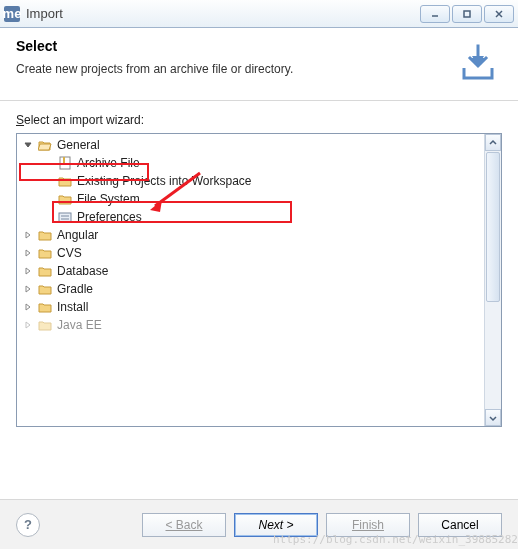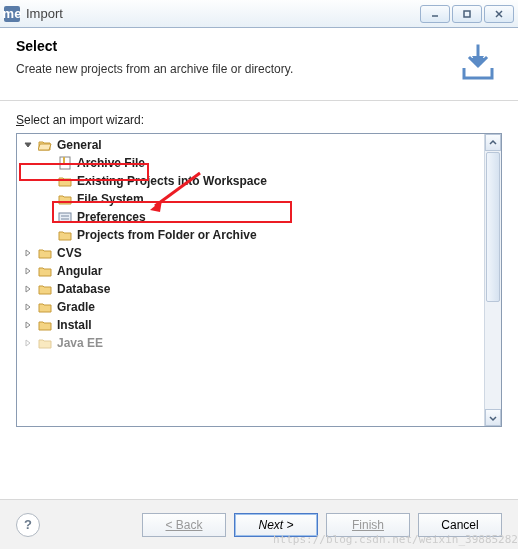--- a/index.html
+++ b/index.html
@@ -17,21 +17,21 @@
 .header h2 { font-size: 14px; font-weight: bold; color: #000000; margin-bottom: 8px; }
 .header .desc { font-size: 12px; color: #333; }
 .header .big-icon { width: 48px; height: 48px; margin-left: 10px; }
 
 .body-area { padding: 12px 16px 8px 16px; }
 .label-row { margin-bottom: 4px; color: #222; }
 .label-row .mnem { text-decoration: underline; }
 .filter-input { width: 100%; height: 22px; border: 1px solid #8a9bb2; padding: 2px 5px; font-size: 12px; color: #888; outline: none; }
 
 .tree-wrap { margin-top: 6px; border: 1px solid #8a9bb2; height: 294px; display: flex; background: #fff; }
-.tree-scroll { flex: 1; overflow: hidden; padding: 2px 0; font-weight: bold; }
+.tree-scroll { flex: 1; overflow: hidden; padding: 2px 0; }
 .scrollbar { width: 17px; background: #eef2f7; border-left: 1px solid #cfd8e3; position: relative; }
 .scroll-arrow { height: 17px; background: linear-gradient(#f8fbfe, #dfe8f3); border: 1px solid #b8c6d8; margin: 0; display: flex; align-items: center; justify-content: center; }
 .scroll-arrow svg { stroke: #4a607a; stroke-width: 1.5; fill: none; }
 .scroll-thumb { position: absolute; top: 18px; left: 1px; right: 1px; height: 150px; background: linear-gradient(90deg, #f0f5fb, #d6e2f0); border: 1px solid #b8c6d8; border-radius: 2px; }
 
 .tree-node { display: flex; align-items: center; height: 18px; padding-left: 6px; cursor: pointer; white-space: nowrap; }
 .tree-node .twisty { width: 10px; height: 10px; margin-right: 4px; display: flex; align-items: center; justify-content: center; }
 .tree-node .twisty svg { stroke: #5a5a5a; fill: #5a5a5a; }
 .tree-node .icon { width: 16px; height: 16px; margin-right: 4px; display: flex; align-items: center; justify-content: center; }
 .tree-node .lbl { color: #222; font-size: 12px; }
@@ -141,54 +141,46 @@
       <div class="tree-node child">
         <span class="icon">
             <svg width="14" height="12">
               <rect x="1" y="2" width="12" height="9" fill="#e8eef6" stroke="#7a8aa0"></rect>
               <line x1="3" y1="5" x2="11" y2="5" stroke="#7a8aa0"></line>
               <line x1="3" y1="8" x2="11" y2="8" stroke="#7a8aa0"></line>
             </svg>
           </span>
         <span class="lbl">Preferences</span>
       </div>
-      <div class="tree-node child">
-        <span class="icon folder-icon">
-            <svg width="14" height="12">
-              <path fill="#f4d483" stroke="#c79b3a" d="M1 3 h4 l1 1 h7 v7 h-12 z"></path>
-            </svg>
-          </span>
-        <span class="lbl">Projects from Folder or Archive</span>
-      </div>
-
+
+      <div class="tree-node collapsed">
+        <span class="twisty">
+            <svg width="8" height="8">
+              <path fill="none" stroke="#888" d="M2 1 L6 4 L2 7 Z"></path>
+            </svg>
+          </span>
+        <span class="icon folder-icon">
+            <svg width="14" height="12">
+              <path fill="#f4d483" stroke="#c79b3a" d="M1 3 h4 l1 1 h7 v7 h-12 z"></path>
+            </svg>
+          </span>
+        <span class="lbl">Angular</span>
+      </div>
       <div class="tree-node collapsed">
         <span class="twisty">
             <svg width="8" height="8">
               <path fill="none" stroke="#888" d="M2 1 L6 4 L2 7 Z"></path>
             </svg>
           </span>
         <span class="icon folder-icon">
             <svg width="14" height="12">
               <path fill="#f4d483" stroke="#c79b3a" d="M1 3 h4 l1 1 h7 v7 h-12 z"></path>
             </svg>
           </span>
         <span class="lbl">CVS</span>
-      </div>
-      <div class="tree-node collapsed">
-        <span class="twisty">
-            <svg width="8" height="8">
-              <path fill="none" stroke="#888" d="M2 1 L6 4 L2 7 Z"></path>
-            </svg>
-          </span>
-        <span class="icon folder-icon">
-            <svg width="14" height="12">
-              <path fill="#f4d483" stroke="#c79b3a" d="M1 3 h4 l1 1 h7 v7 h-12 z"></path>
-            </svg>
-          </span>
-        <span class="lbl">Angular</span>
       </div>
       <div class="tree-node collapsed">
         <span class="twisty">
             <svg width="8" height="8">
               <path fill="none" stroke="#888" d="M2 1 L6 4 L2 7 Z"></path>
             </svg>
           </span>
         <span class="icon folder-icon">
             <svg width="14" height="12">
               <path fill="#f4d483" stroke="#c79b3a" d="M1 3 h4 l1 1 h7 v7 h-12 z"></path>

